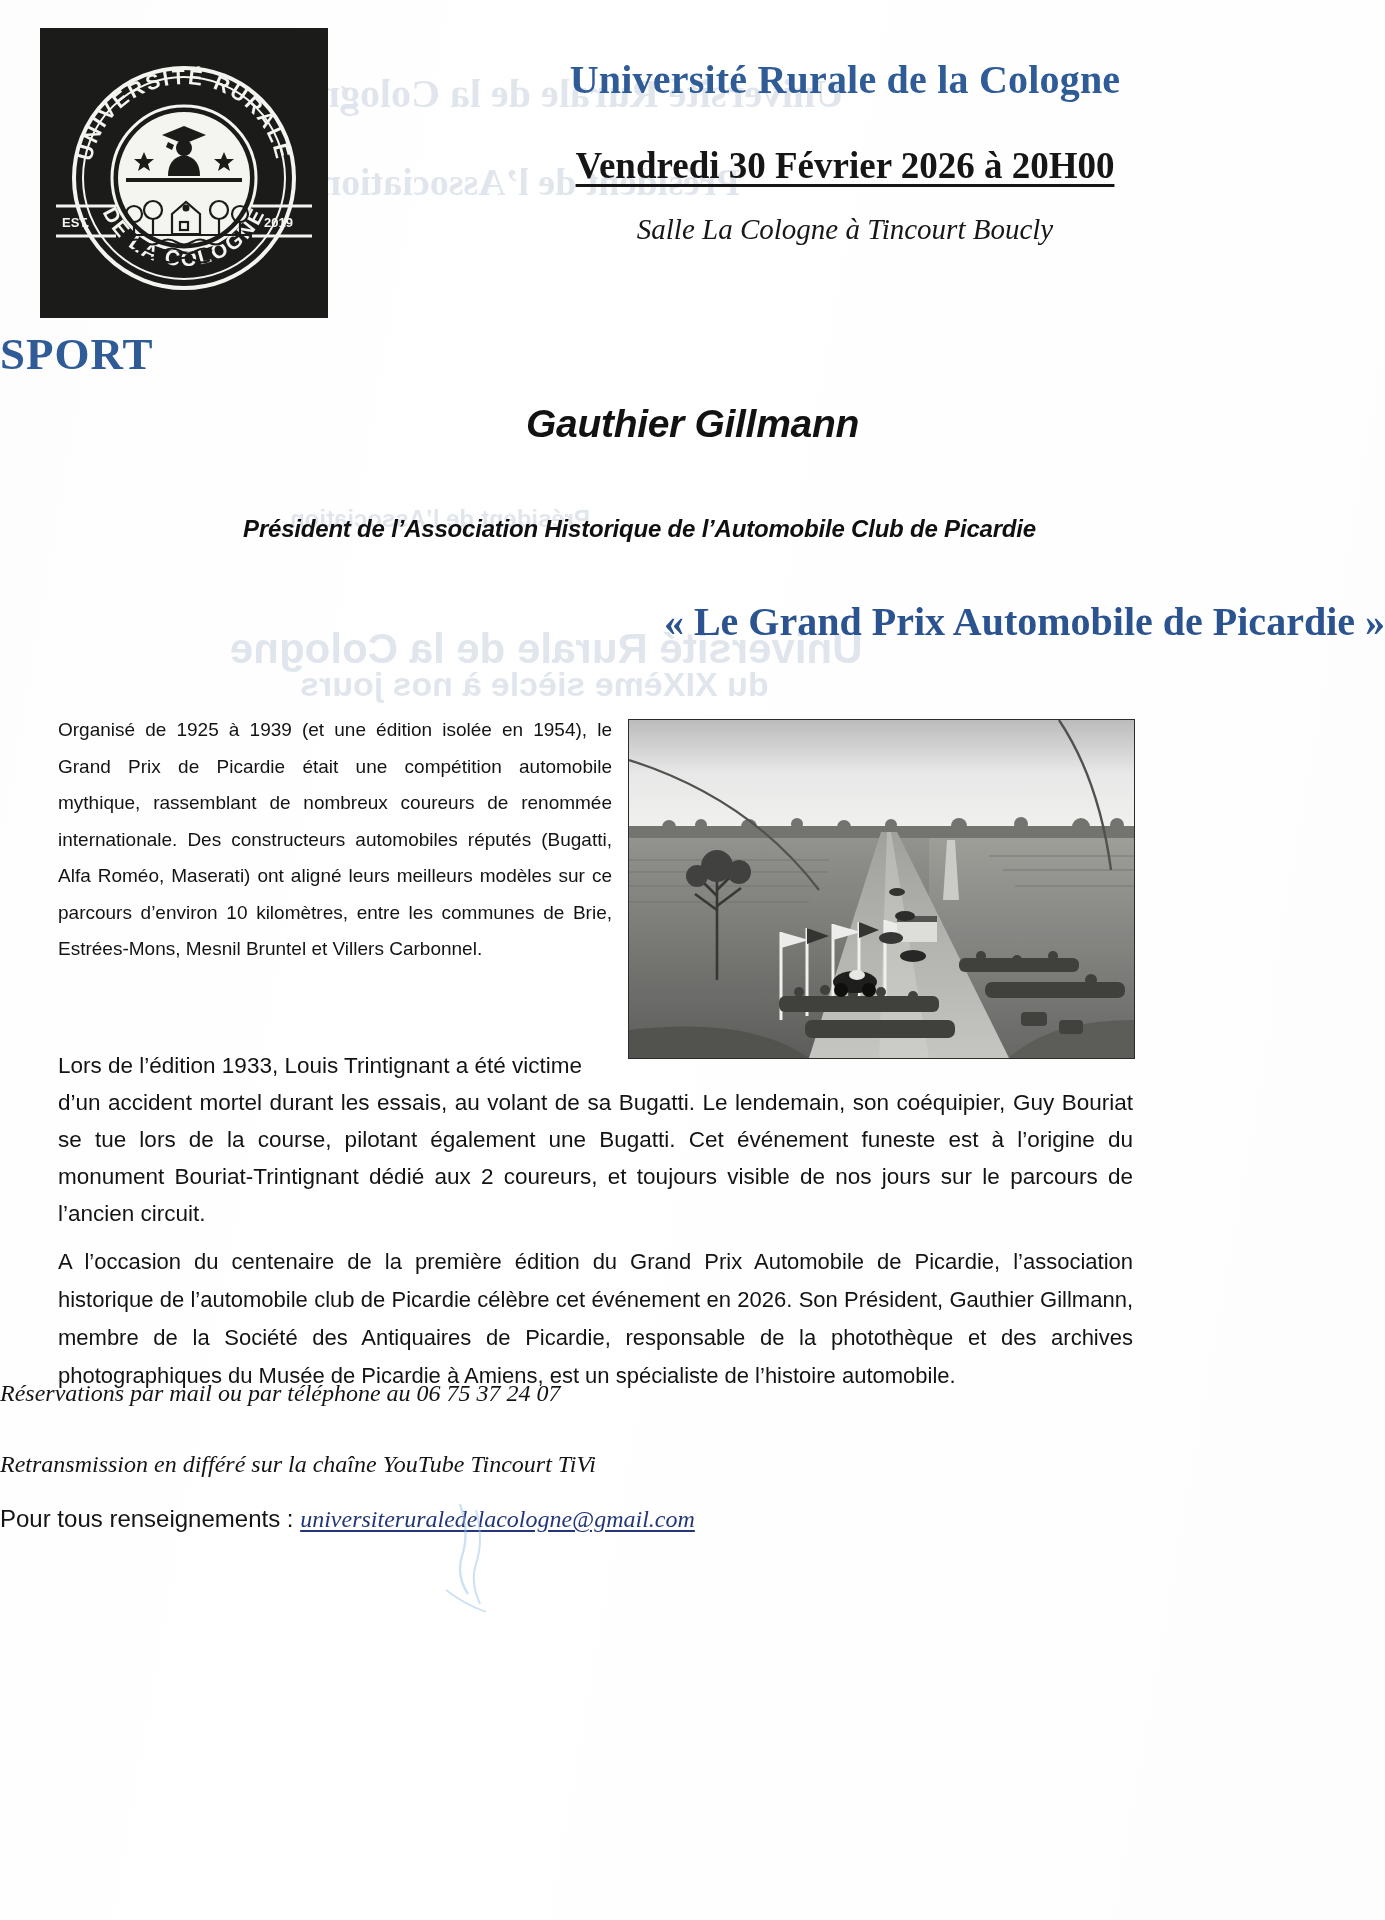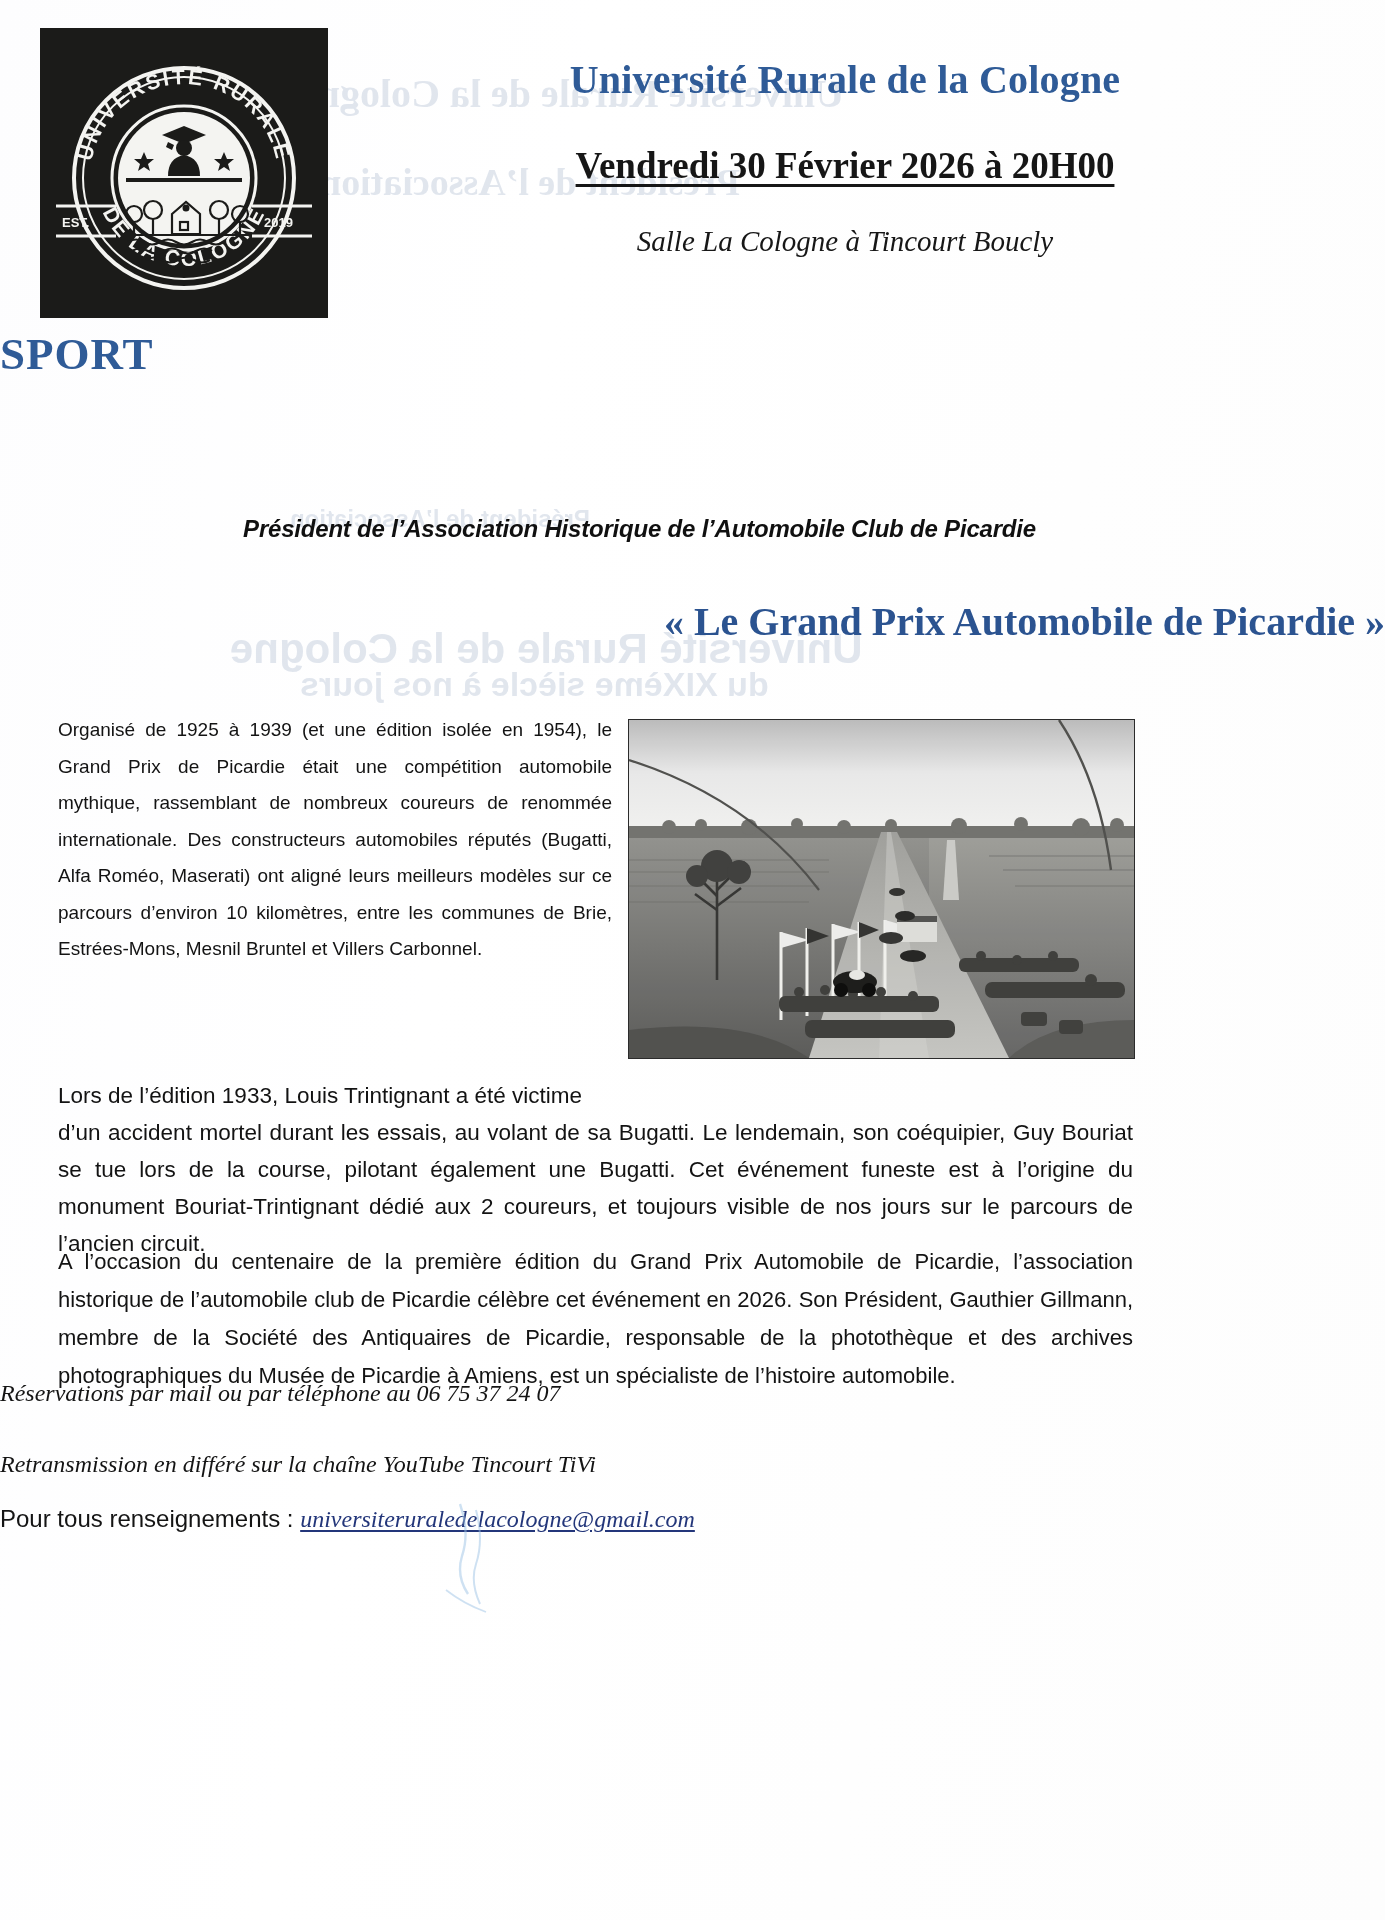--- a/index.html
+++ b/index.html
@@ -69,21 +69,21 @@
     margin-top: 42px;
     font-family: "Liberation Serif", serif;
     font-weight: bold;
     font-size: 37px;
     color: #161616;
     text-decoration: underline;
     text-underline-offset: 6px;
     text-decoration-thickness: 3px;
   }
   .venue-line {
-    margin-top: 38px;
+    margin-top: 26px;
     font-family: "Liberation Serif", serif;
     font-style: italic;
     font-size: 29px;
     color: #171717;
   }
 
   
   .theme {
     position: absolute;
     left: 0;
@@ -159,21 +159,21 @@
 
   .para-wide {
     position: absolute;
     left: 58px;
     width: 1075px;
     font-size: 22.5px;
     line-height: 37px;
     text-align: justify;
     color: #131313;
   }
-  .p-1933 { top: 1047px; margin-top: 30px; }
+  .p-1933 { top: 1047px; }
   .p-1933 .first-line { display: block; width: 554px; }
 
   .para-italic {
     position: absolute;
     left: 58px;
     top: 1243px;
     width: 1075px;
     font-size: 22px;
     line-height: 38px;
     text-align: justify;
@@ -294,20 +294,21 @@
     </svg>
   </div>
 
   <div class="hdr">
     <div class="org-title">Université Rurale de la Cologne</div>
     <div class="date-line">Vendredi 30 Février 2026 à 20H00</div>
     <div class="venue-line">Salle La Cologne à Tincourt Boucly</div>
   </div>
 
   <div class="theme">SPORT</div>
+  <div class="speaker">Gauthier Gillmann</div>
   <div class="role">Président de l’Association Historique de l’Automobile Club de Picardie</div>
   <div class="talk-title">« Le Grand Prix Automobile de Picardie »</div>
 
   <div class="photo">
     <svg viewBox="0 0 505 338" preserveAspectRatio="none">
       <defs>
         <linearGradient id="sky" x1="0" y1="0" x2="0" y2="1">
           <stop offset="0%" stop-color="#b9b9b9"></stop>
           <stop offset="45%" stop-color="#e8e8e8"></stop>
           <stop offset="100%" stop-color="#f2f2f0"></stop>

